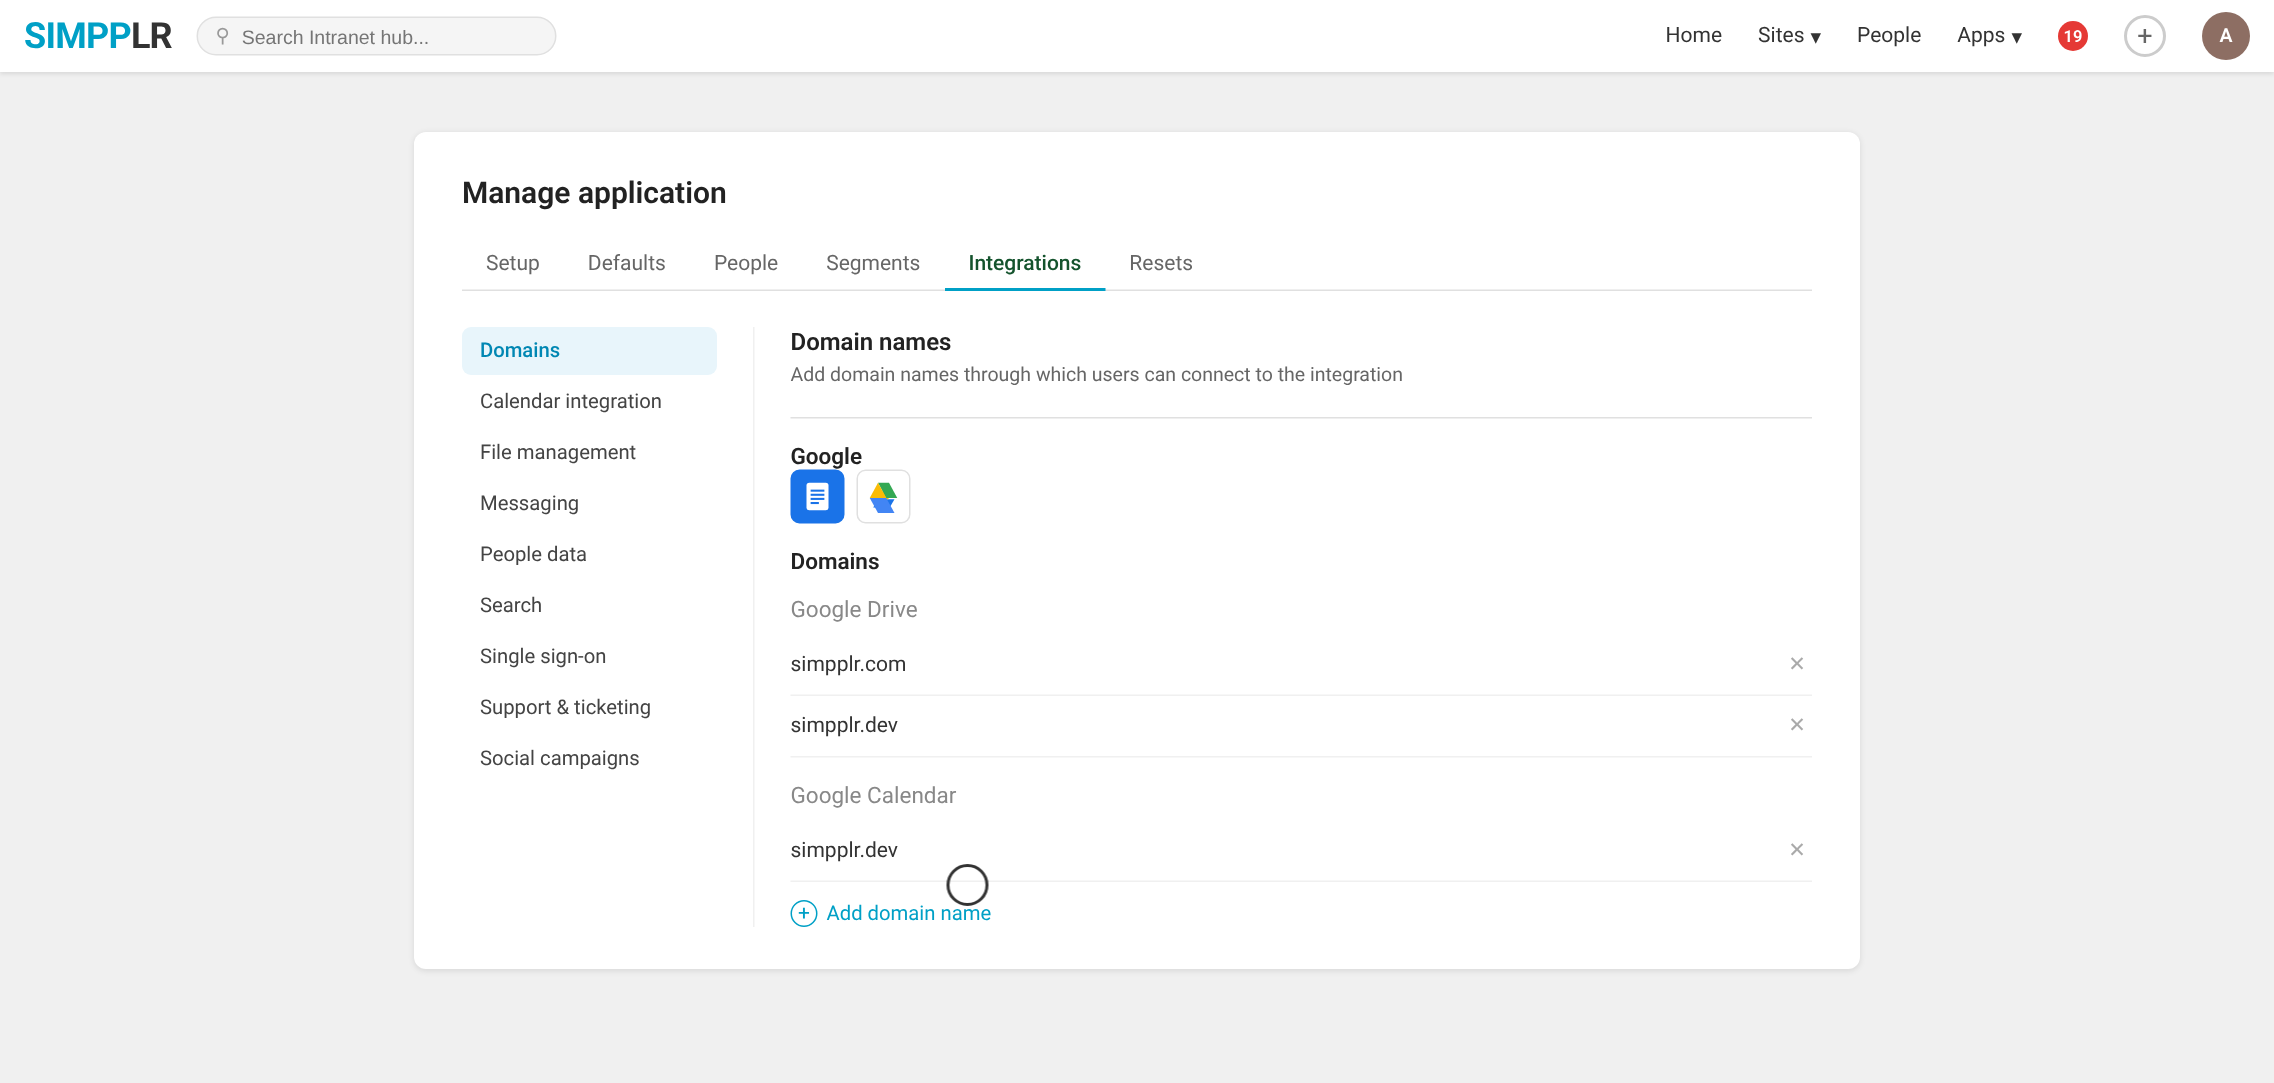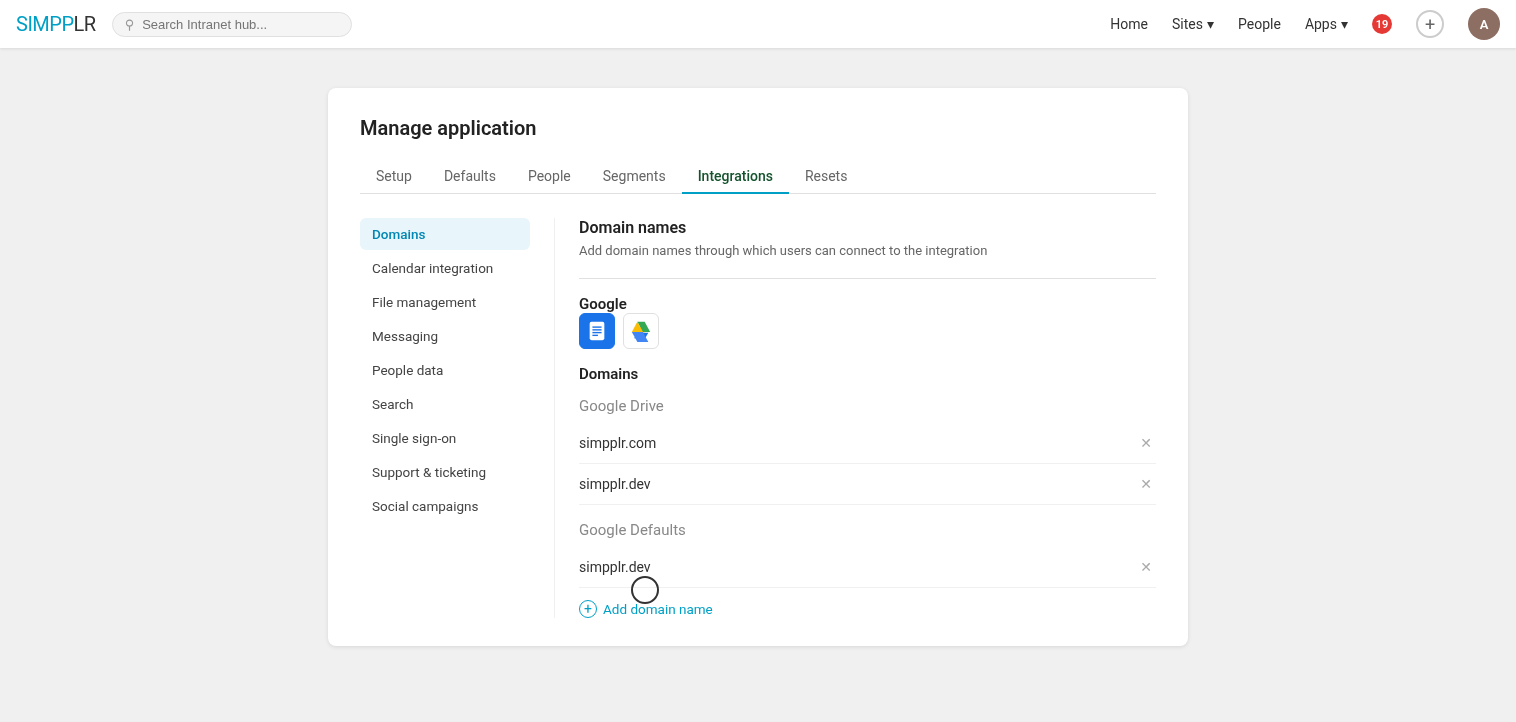--- a/index.html
+++ b/index.html
@@ -16,22 +16,22 @@
       background: #fff;
       height: 48px;
       display: flex;
       align-items: center;
       padding: 0 16px;
       box-shadow: 0 1px 3px rgba(0,0,0,0.1);
       position: relative;
       z-index: 10;
     }
     .navbar-logo {
-      font-size: 20px;
-      font-weight: 400;
+      font-size: 24px;
+      font-weight: 700;
       color: #00a0c6;
       letter-spacing: -0.5px;
       margin-right: 16px;
       white-space: nowrap;
     }
     .navbar-logo span { color: #333; }
     .navbar-search {
       display: flex;
       align-items: center;
       background: #f5f5f5;
@@ -96,21 +96,21 @@
     
     .page-wrapper {
       display: flex;
       justify-content: center;
       padding: 40px 20px;
     }
     .card {
       background: #fff;
       border-radius: 8px;
       box-shadow: 0 1px 4px rgba(0,0,0,0.1);
-      width: 860px;
+      width: 964px;
       min-height: 520px;
       padding: 28px 32px;
     }
     .card-title {
       font-size: 20px;
       font-weight: 600;
       color: #222;
       margin-bottom: 20px;
     }
 
@@ -364,21 +364,21 @@
 
         <div class="domain-row">
           <span class="domain-text">simpplr.com</span>
           <span class="domain-remove">✕</span>
         </div>
         <div class="domain-row">
           <span class="domain-text">simpplr.dev</span>
           <span class="domain-remove">✕</span>
         </div>
 
-        <div class="sub-label" style="margin-top:16px;">Google Defaults</div>
+        <div class="sub-label" style="margin-top:16px;">Google Calendar</div>
         <div class="domain-row">
           <span class="domain-text">simpplr.dev</span>
           <span class="domain-remove">✕</span>
         </div>
 
         <div class="add-domain-link">
           <div class="add-domain-plus">+</div>
           <span>Add domain name</span>
         </div>
       </div>

